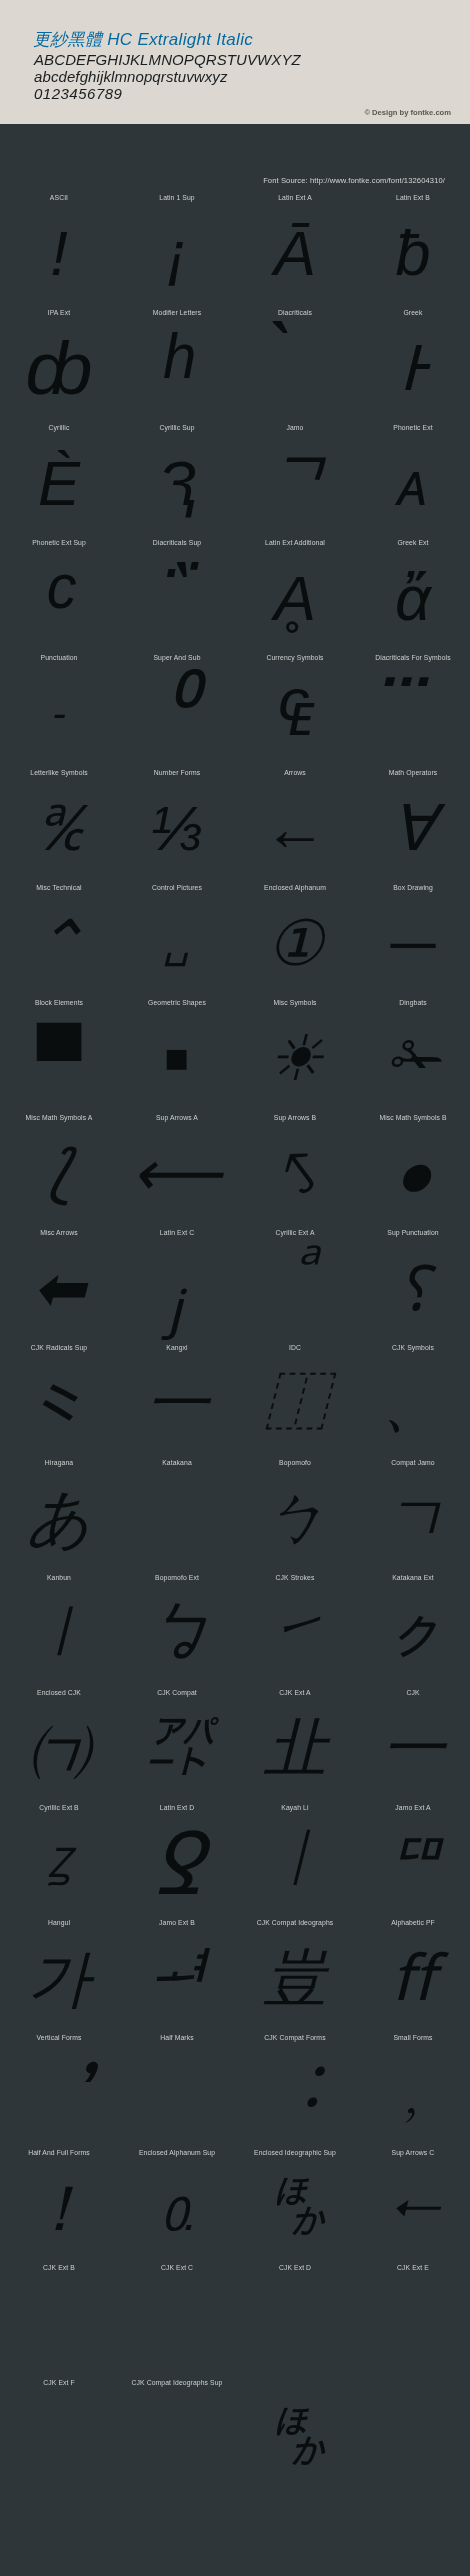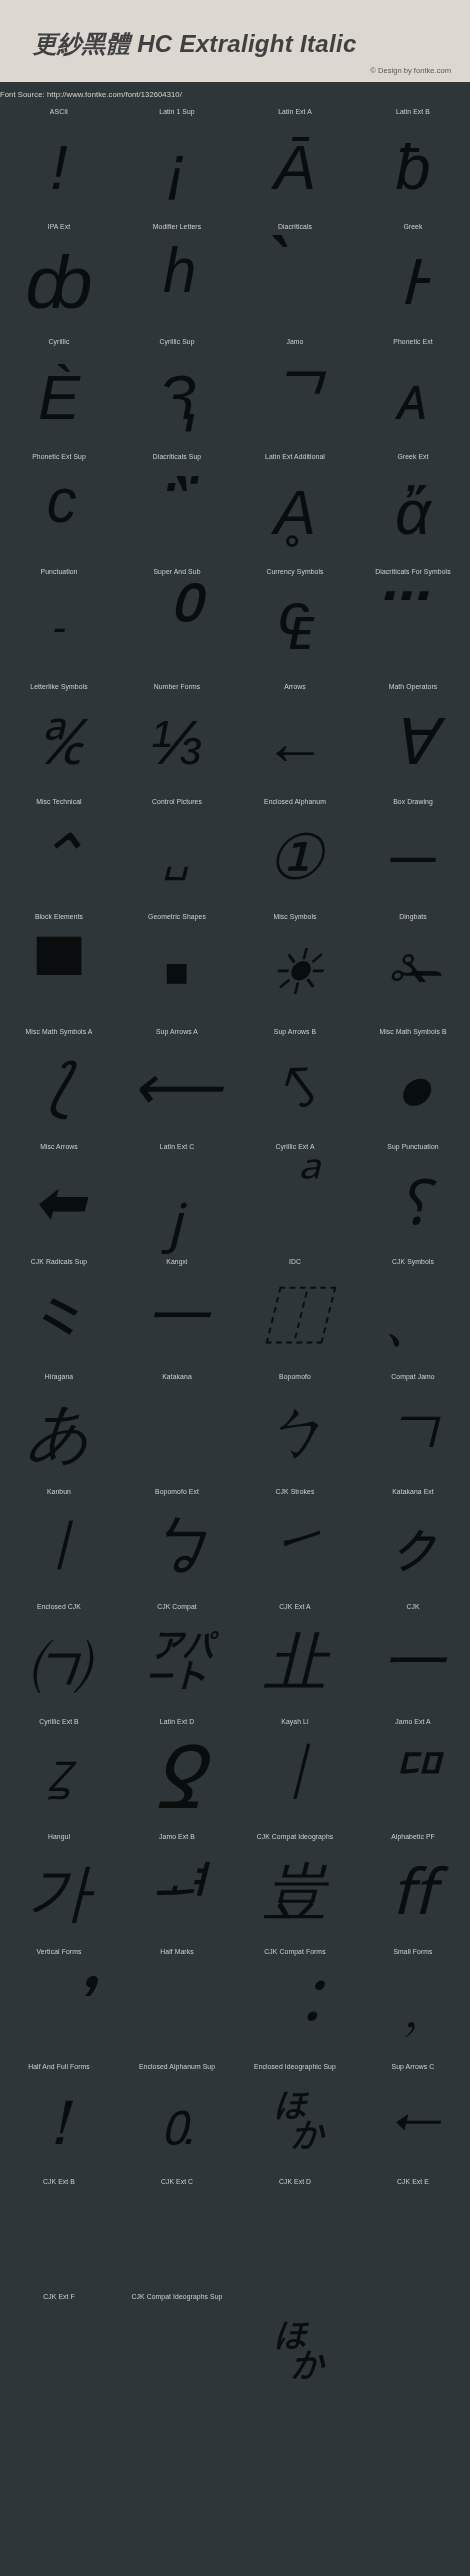--- a/index.html
+++ b/index.html
@@ -21,24 +21,24 @@
 
   
   .header{
     background:#dcd8d1;
     width:470px;
     padding:0;
     position:relative;
     overflow:hidden;
   }
   .header-title{
-    font-size:24px;
+    font-size:17px;
     font-style:italic;
-    font-weight:700;
-    color:#404040;
+    font-weight:400;
+    color:#0369a1;
     letter-spacing:0.3px;
     padding:28px 0 0 33px;
     white-space:nowrap;
   }
   .sample-block{
     position:relative;
     height:140px;
     margin-top:8.2px;
   }
   .sample-latin{
@@ -75,36 +75,37 @@
     line-height:17px;
     letter-spacing:0.1px;
     white-space:nowrap;
   }
   .alpha-line.num{ letter-spacing:0.5px; }
   .credit{
     text-align:right;
     padding:5.9px 19px 7px 0;
     font-size:7.6px;
     color:#5a5852;
-    font-weight:400;
+    font-weight:700;
   }
 
   
   .dark{
     background:#2e3639;
     width:470px;
     padding-bottom:15.3px;
   }
   .font-source{
-    text-align:left;
+    text-align:right;
     padding:8.2px 25px 4.7px 0;
     font-size:7.6px;
     color:#d6d6d2;
     font-weight:300;
     letter-spacing:0.1px;
+    margin-top:44px;
   }
 
   .grid{
     display:grid;
     grid-template-columns:repeat(4, 118px);
     width:470px;
   }
   .cell{
     height:115px;
     position:relative;
@@ -147,20 +148,25 @@
 </head>
 <body>
 
 <div id="page">
 
   <div class="header">
 
     <div class="header-title">更紗黑體 HC Extralight Italic</div>
 
 
+    <div class="alpha-block">
+      <div class="alpha-line">ABCDEFGHIJKLMNOPQRSTUVWXYZ</div>
+      <div class="alpha-line">abcdefghijklmnopqrstuvwxyz</div>
+      <div class="alpha-line num">0123456789</div>
+    </div>
 
     <div class="credit">© Design by fontke.com</div>
   </div>
 
   <div class="dark">
     <div class="font-source">Font Source: http://www.fontke.com/font/132604310/</div>
 
     <div class="grid" id="block-grid">
         <div class="cell">
           <div class="cell-label">ASCII</div>

